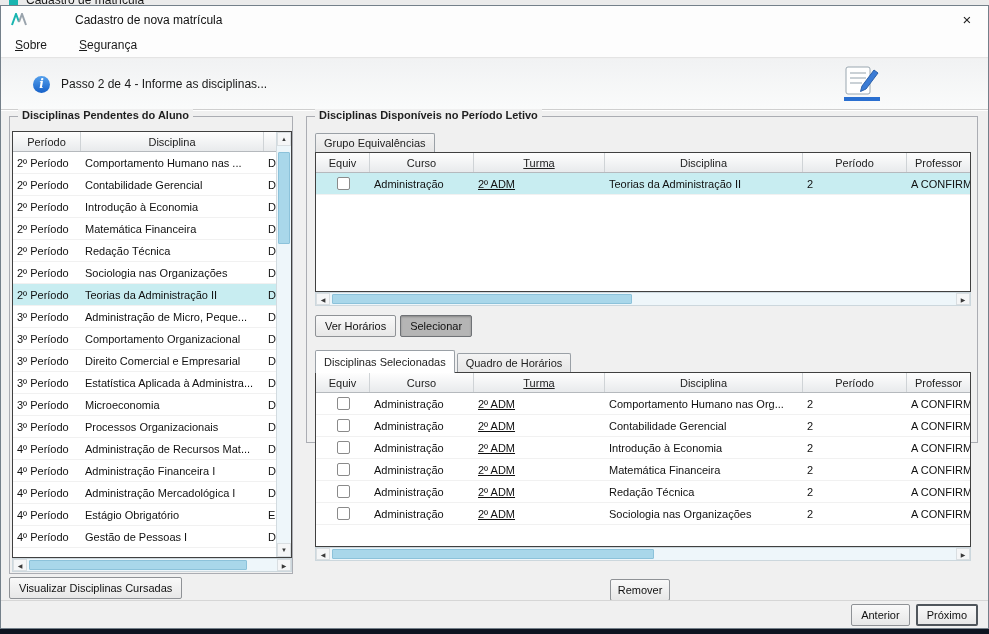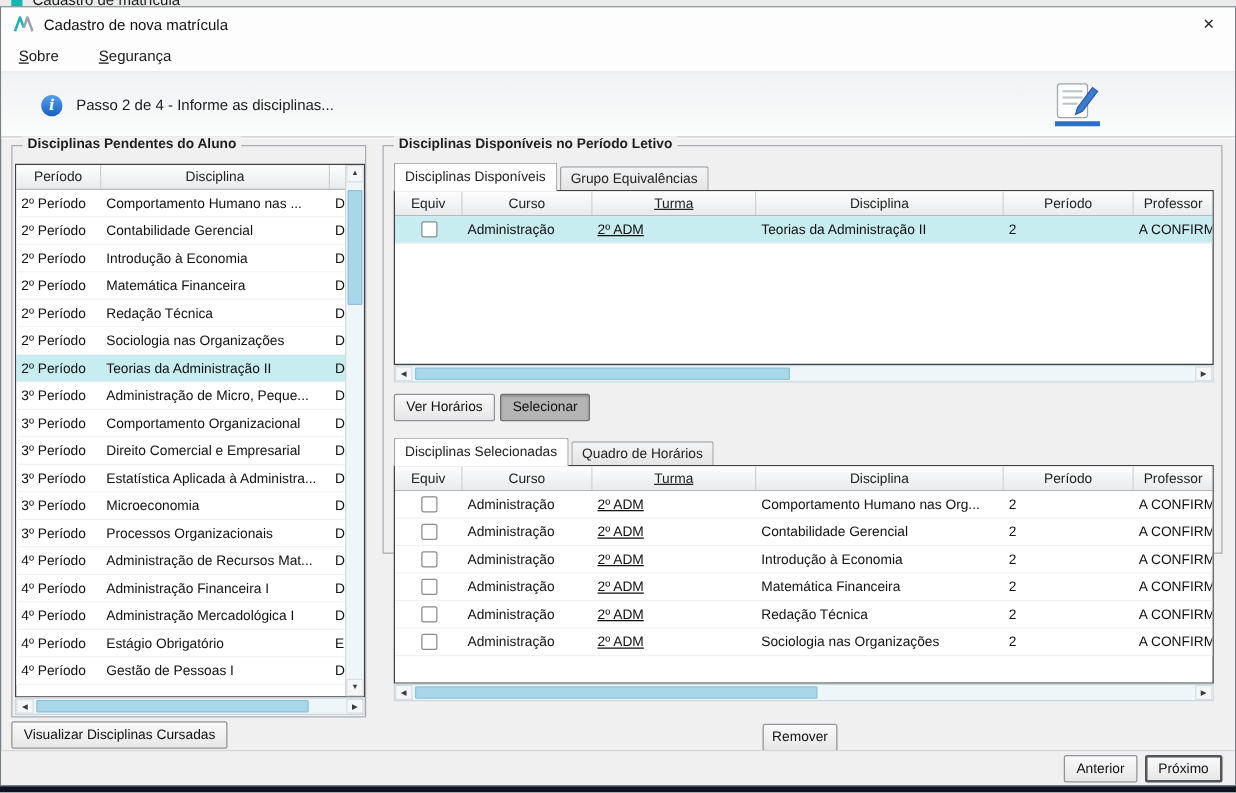--- a/index.html
+++ b/index.html
@@ -11,21 +11,21 @@
   .bg-top .bg-title { position:absolute; left:26px; top:-7px; font-size:12px; color:#1a1a1a; white-space:nowrap; }
   .bg-top .bg-icon { position:absolute; left:9px; top:0; width:9px; height:5px; background:#19b5b0; }
   .bg-bottom { position:absolute; bottom:0; left:0; width:989px; height:5px; background:#0e1420; }
 
   
   .dialog { position:absolute; top:5px; left:0; width:989px; height:624px; background:#f0f0f0;
             border:1px solid #74808a; }
 
   .titlebar { position:absolute; top:0; left:0; right:0; height:27px; background:#fdfdfd;
               display:flex; align-items:center; padding-left:10px; gap:8px; }
-  .titlebar .title { font-size:12px; color:#111; }
+  .titlebar .title { font-size:12px; color:#111;margin-left:40px; }
   .titlebar .close { margin-left:auto; width:42px; height:27px; display:flex; align-items:center;
                      justify-content:center; font-size:15px; color:#222; }
 
   .menubar { position:absolute; top:27px; left:0; right:0; height:25px; background:#fdfdfd;
              display:flex; align-items:center; gap:16px; padding-left:6px; border-bottom:1px solid #e4e4e4; }
   .menu-item { display:inline-block; font-size:12px; color:#1a1a1a; padding:3px 8px; }
   .menu-item::first-letter { text-decoration:underline; }
 
   .infobar { position:absolute; top:53px; left:0; right:0; height:51px;
              background:linear-gradient(#f1f2f3,#fafbfb); border-bottom:1px solid #cfcfcf;
@@ -257,21 +257,20 @@
       <div class="sb-btn">▶</div>
     </div>
   </div>
 
   <button class="btn" style="position:absolute; left:8px; top:571px;">Visualizar Disciplinas Cursadas</button>
 
   <div class="groupbox gb-right">
     <span class="gb-title">Disciplinas Disponíveis no Período Letivo</span>
 
     <div class="tabs" style="left:8px; top:12px;">
-      <div class="tab active">Disciplinas Disponíveis</div>
       <div class="tab">Grupo Equivalências</div>
     </div>
 
     <div class="table" style="left:8px; top:35px; width:656px; height:140px;">
       <div class="t-main">
         <div class="thead">
           <div class="th c-eq">Equiv</div>
           <div class="th c-cur">Curso</div>
           <div class="th c-tur">Turma</div>
           <div class="th c-dis2">Disciplina</div>

